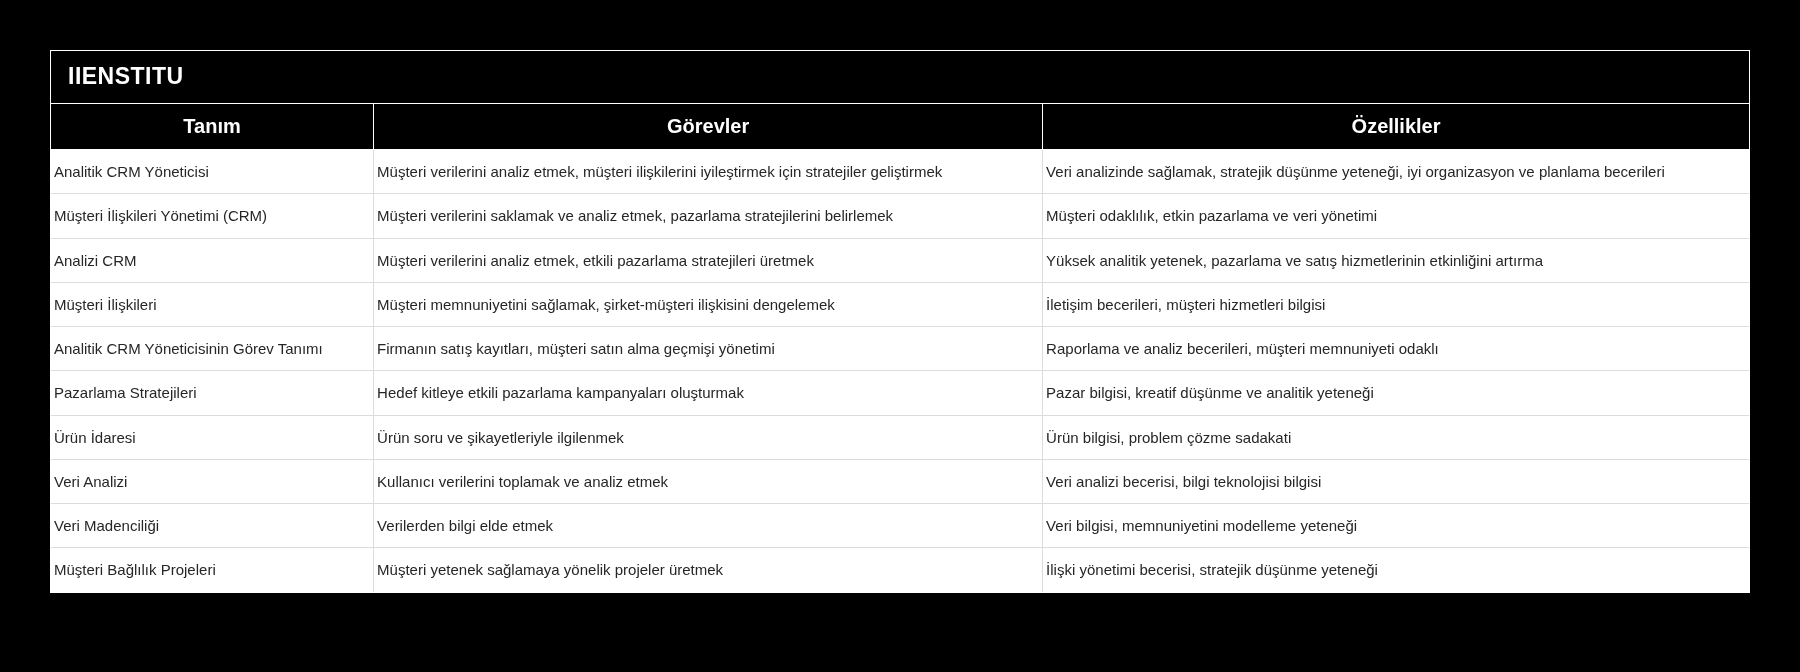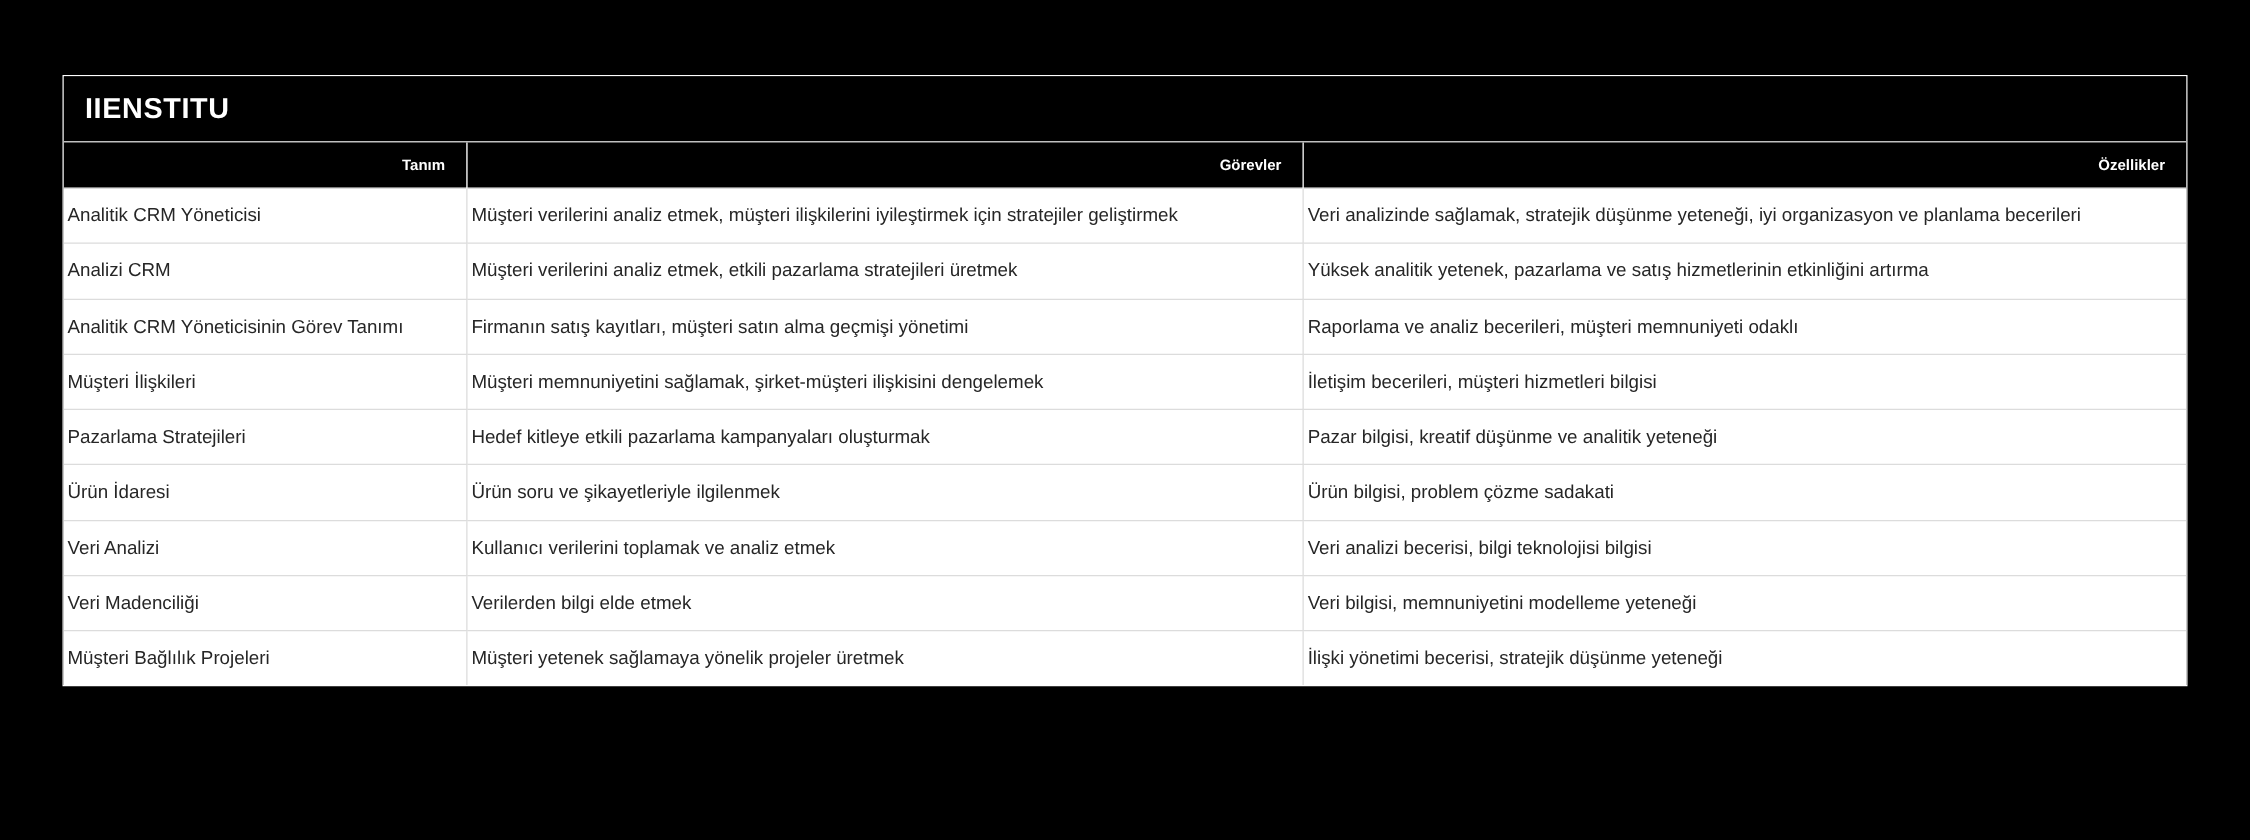--- a/index.html
+++ b/index.html
@@ -14,21 +14,21 @@
   * { box-sizing: border-box; }
   html, body {
     margin: 0; padding: 0;
     width: 1800px; height: 672px;
     background: var(--page-background);
     font-family: "Liberation Sans", "DejaVu Sans", sans-serif;
     overflow: hidden;
   }
   .table-wrap {
     position: absolute;
-    left: 50px; top: 60px;
+    left: 50px; top: 50px;
     width: 1700px;
     max-height: 572px;
     overflow: hidden;
     border: 1px solid var(--outer-border);
     background: var(--panel-background);
   }
   .title-bar {
     background: var(--panel-background);
     color: var(--header-text);
     font-size: 23px;
@@ -42,23 +42,23 @@
     border-collapse: collapse;
     background: var(--body-background);
     table-layout: fixed;
   }
   col.c1 { width: 19.0%; }
   col.c2 { width: 39.4%; }
   col.c3 { width: 41.6%; }
   thead th {
     background: var(--panel-background);
     color: var(--header-text);
-    font-size: 12px;
+    font-size: 20px;
     font-weight: bold;
-    text-align: right;
+    text-align: center;
     padding: 11px 17px;
     border: 1px solid var(--outer-border);
     border-top: none;
   }
   thead th:first-child { border-left: none; }
   thead th:last-child { border-right: none; }
   tbody td {
     color: var(--body-text);
     font-size: 15px;
     line-height: 1.55;
@@ -90,33 +90,38 @@
           <th>Özellikler</th>
         </tr>
     </thead>
     <tbody id="table-body">
         <tr>
           <td>Analitik CRM Yöneticisi</td>
           <td>Müşteri verilerini analiz etmek, müşteri ilişkilerini iyileştirmek için stratejiler geliştirmek</td>
           <td>Veri analizinde sağlamak, stratejik düşünme yeteneği, iyi organizasyon ve planlama becerileri</td>
         </tr>
         <tr>
+          <td>Müşteri İlişkileri Yönetimi (CRM)</td>
+          <td>Müşteri verilerini saklamak ve analiz etmek, pazarlama stratejilerini belirlemek</td>
+          <td>Müşteri odaklılık, etkin pazarlama ve veri yönetimi</td>
+        </tr>
+        <tr>
           <td>Analizi CRM</td>
           <td>Müşteri verilerini analiz etmek, etkili pazarlama stratejileri üretmek</td>
           <td>Yüksek analitik yetenek, pazarlama ve satış hizmetlerinin etkinliğini artırma</td>
         </tr>
         <tr>
+          <td>Müşteri İlişkileri</td>
+          <td>Müşteri memnuniyetini sağlamak, şirket-müşteri ilişkisini dengelemek</td>
+          <td>İletişim becerileri, müşteri hizmetleri bilgisi</td>
+        </tr>
+        <tr>
           <td>Analitik CRM Yöneticisinin Görev Tanımı</td>
           <td>Firmanın satış kayıtları, müşteri satın alma geçmişi yönetimi</td>
           <td>Raporlama ve analiz becerileri, müşteri memnuniyeti odaklı</td>
-        </tr>
-        <tr>
-          <td>Müşteri İlişkileri</td>
-          <td>Müşteri memnuniyetini sağlamak, şirket-müşteri ilişkisini dengelemek</td>
-          <td>İletişim becerileri, müşteri hizmetleri bilgisi</td>
         </tr>
         <tr>
           <td>Pazarlama Stratejileri</td>
           <td>Hedef kitleye etkili pazarlama kampanyaları oluşturmak</td>
           <td>Pazar bilgisi, kreatif düşünme ve analitik yeteneği</td>
         </tr>
         <tr>
           <td>Ürün İdaresi</td>
           <td>Ürün soru ve şikayetleriyle ilgilenmek</td>
           <td>Ürün bilgisi, problem çözme sadakati</td>

